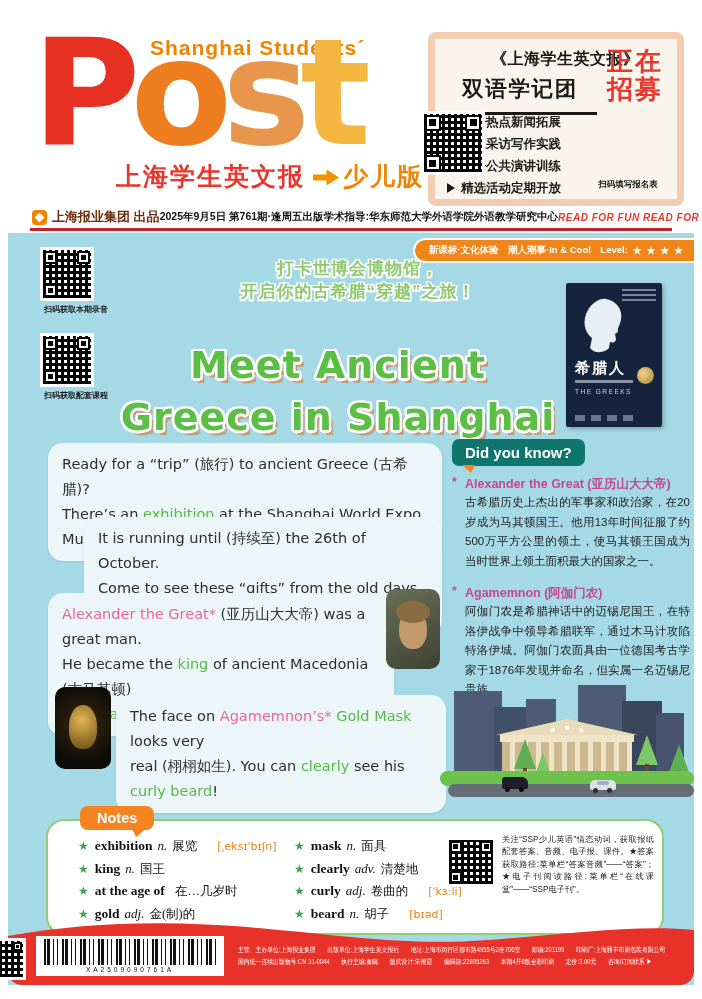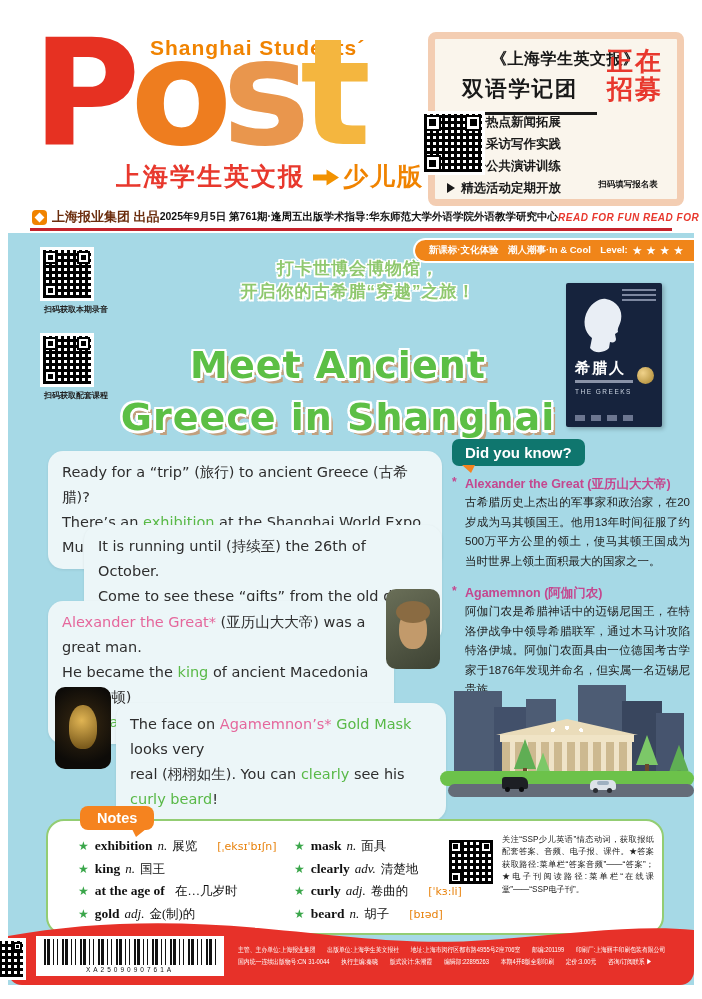--- a/index.html
+++ b/index.html
@@ -84,21 +84,21 @@
   .book .sub-bar{position:absolute;left:9px;top:97px;width:58px;height:3px;background:#8a93a8;}
   .book .title-en{position:absolute;left:9px;top:105px;color:#c9d2e0;font-size:6.5px;letter-spacing:1.5px;}
   .book .coin{position:absolute;right:8px;top:84px;width:17px;height:17px;border-radius:50%;
      background:radial-gradient(circle at 35% 35%,#f0d28a,#a8842e);}
   .book .pub-row{position:absolute;left:9px;bottom:6px;width:78px;display:flex;gap:6px;}
   .book .pub-row i{width:10px;height:6px;background:#6c7690;}
 
   
   .bubble{position:absolute;background:#ecf6f8;border-radius:15px;padding:9px 14px;
      font-family:"DejaVu Sans","Liberation Sans",sans-serif;font-size:14.5px;line-height:25px;
-     white-space:pre-line;box-shadow:0 1px 3px rgba(0,0,0,0.08);box-sizing:border-box;margin-top:8px;}
+     white-space:pre-line;box-shadow:0 1px 3px rgba(0,0,0,0.08);box-sizing:border-box;}
   .seg-k{color:#2e2e2e;}
   .seg-g{color:#59b947;}
   .seg-p{color:#e5679c;}
   .bubble1{left:40px;top:210px;width:394px;}
   .bubble2{left:76px;top:284px;width:358px;}
   .bubble3{left:40px;top:360px;width:346px;}
   .bubble4{left:108px;top:462px;width:330px;}
 
   .portrait-thumb{position:absolute;left:378px;top:356px;width:54px;height:80px;border-radius:10px;
      background:linear-gradient(150deg,#6a6f58,#3d4233);overflow:hidden;}

